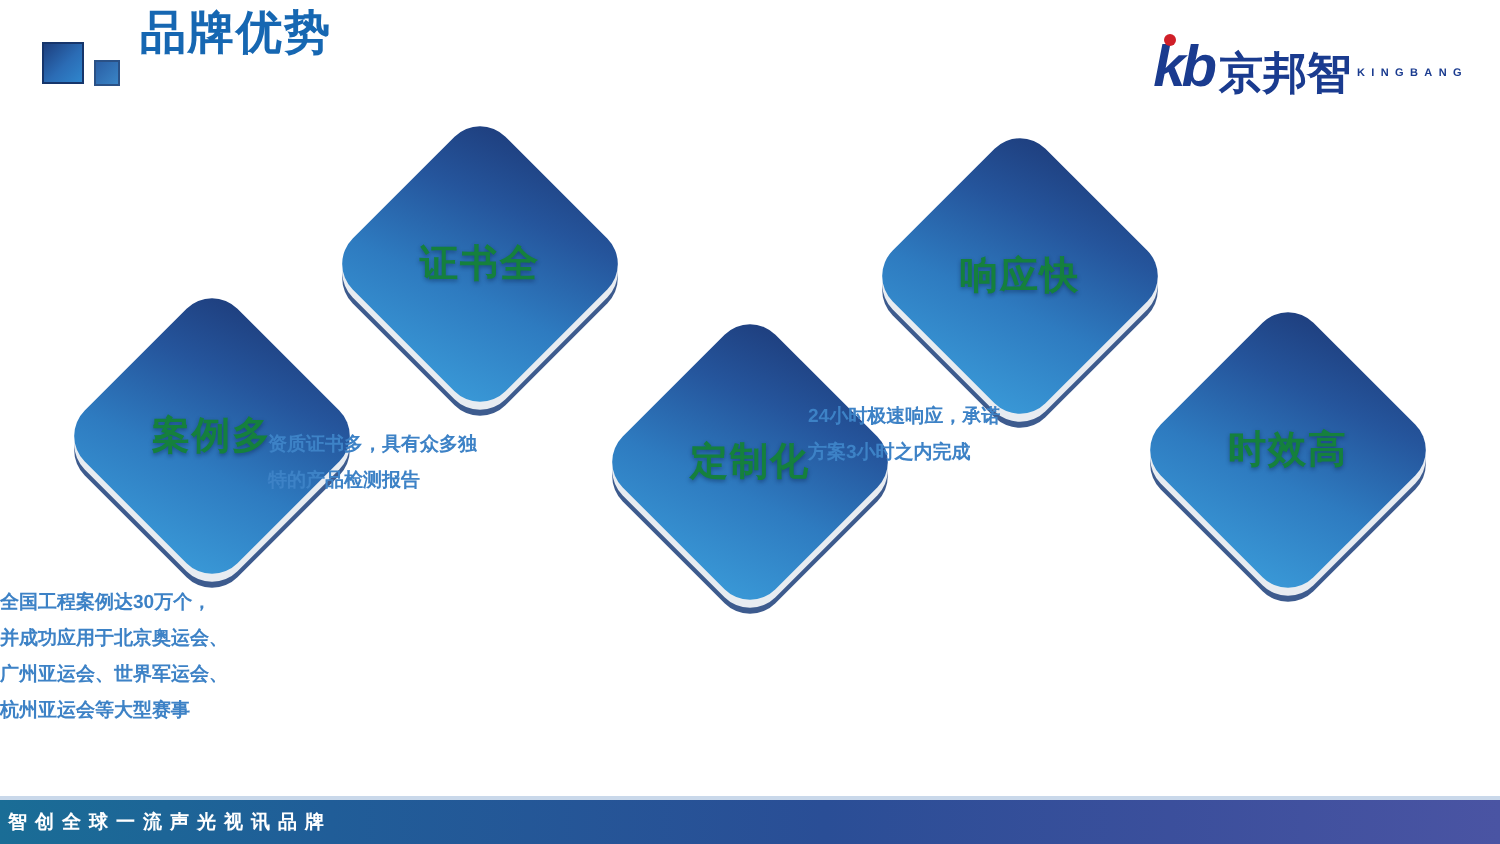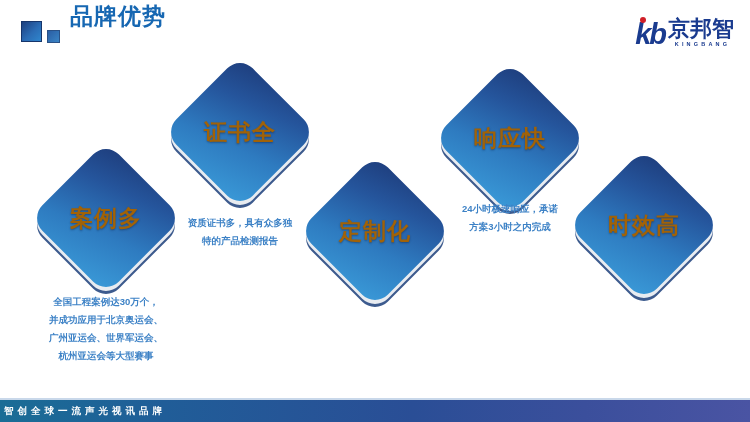--- a/index.html
+++ b/index.html
@@ -69,21 +69,21 @@
   }
   .logo-dot {
     position: absolute;
     left: 5px; top: -3px;
     width: 6px; height: 6px;
     border-radius: 50%;
     background: #d01f28;
   }
   .logo-cn-wrap {
     display: flex;
-    flex-direction: column;
+    flex-direction: row;
     align-items: center;
     margin-bottom: 1px;
   }
   .logo-cn {
     font-size: 22px;
     font-weight: bold;
     color: #1a3b8f;
     line-height: 23px;
     letter-spacing: 0px;
   }
@@ -131,30 +131,30 @@
     transform: rotate(45deg);
     background: linear-gradient(160deg, #1e3d7c 0%, #25559c 28%, #2e7bc0 62%, #3a9ad8 100%);
   }
   .dia-label {
     position: absolute;
     left: 0; top: 0;
     width: 108px; height: 108px;
     display: flex;
     align-items: center;
     justify-content: center;
-    color: #a16207;
-    font-size: 23px;
+    color: #15803d;
+    font-size: 19px;
     font-weight: bold;
     letter-spacing: 1px;
     text-shadow: 0 1px 2px rgba(10,30,70,0.45);
     white-space: nowrap;
   }
   .caption {
     position: absolute;
-    text-align: center;
+    text-align: left;
     color: #3d82c6;
     font-size: 9.5px;
     line-height: 18px;
     font-weight: bold;
     white-space: nowrap;
   }
 
   
   .footer-hairline {
     position: absolute;

